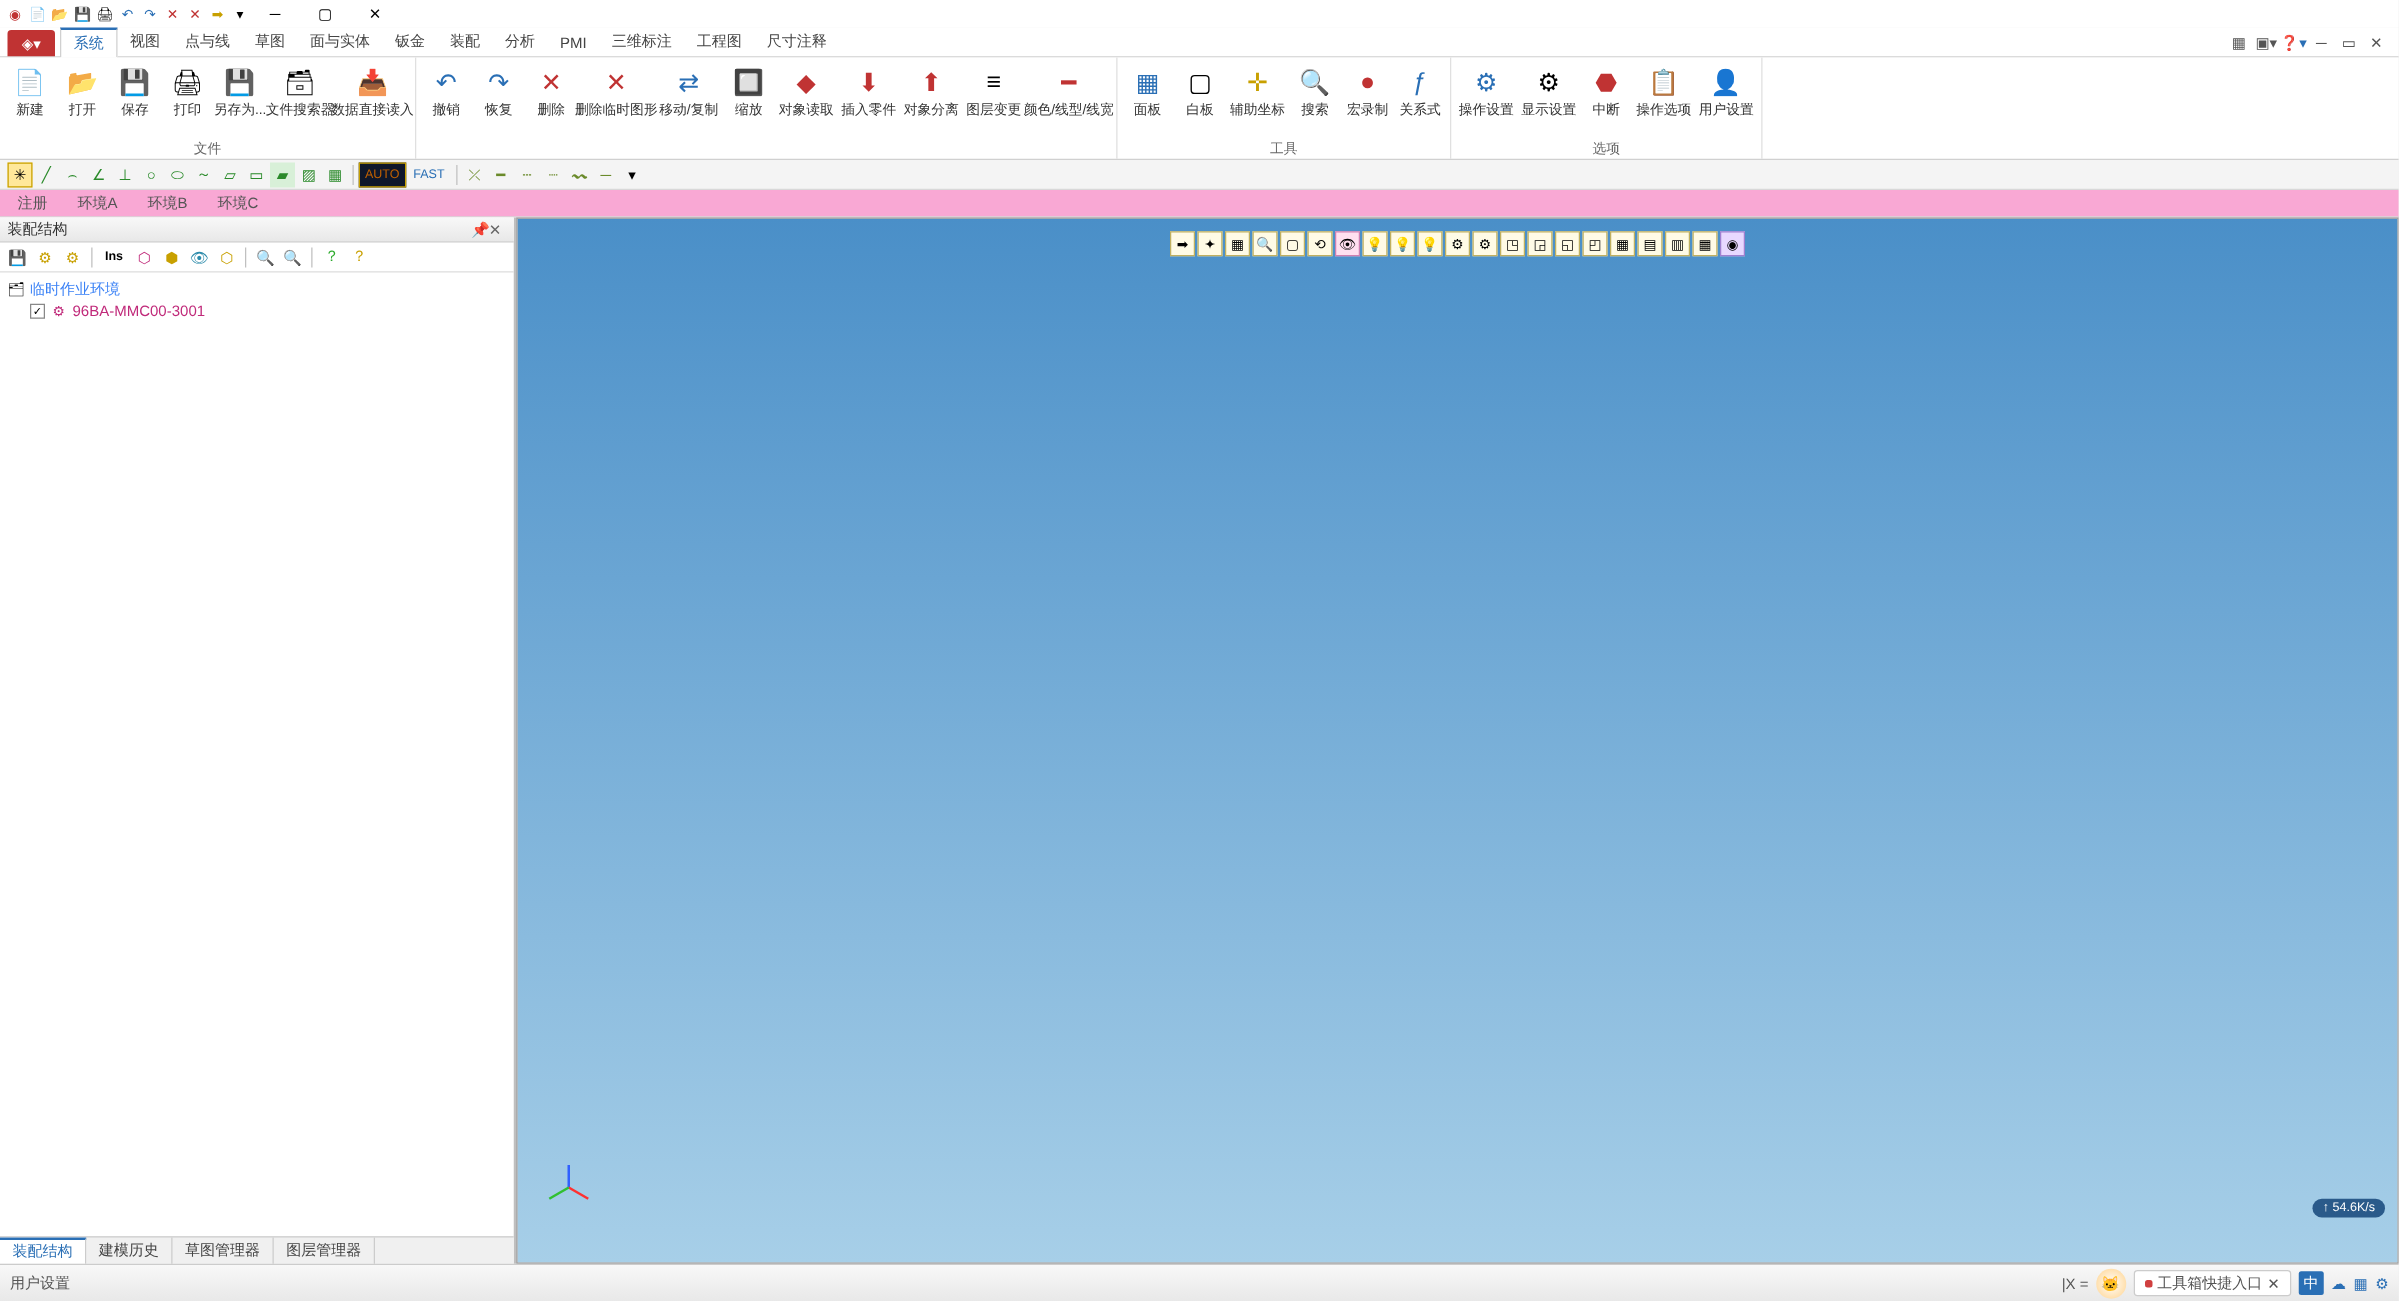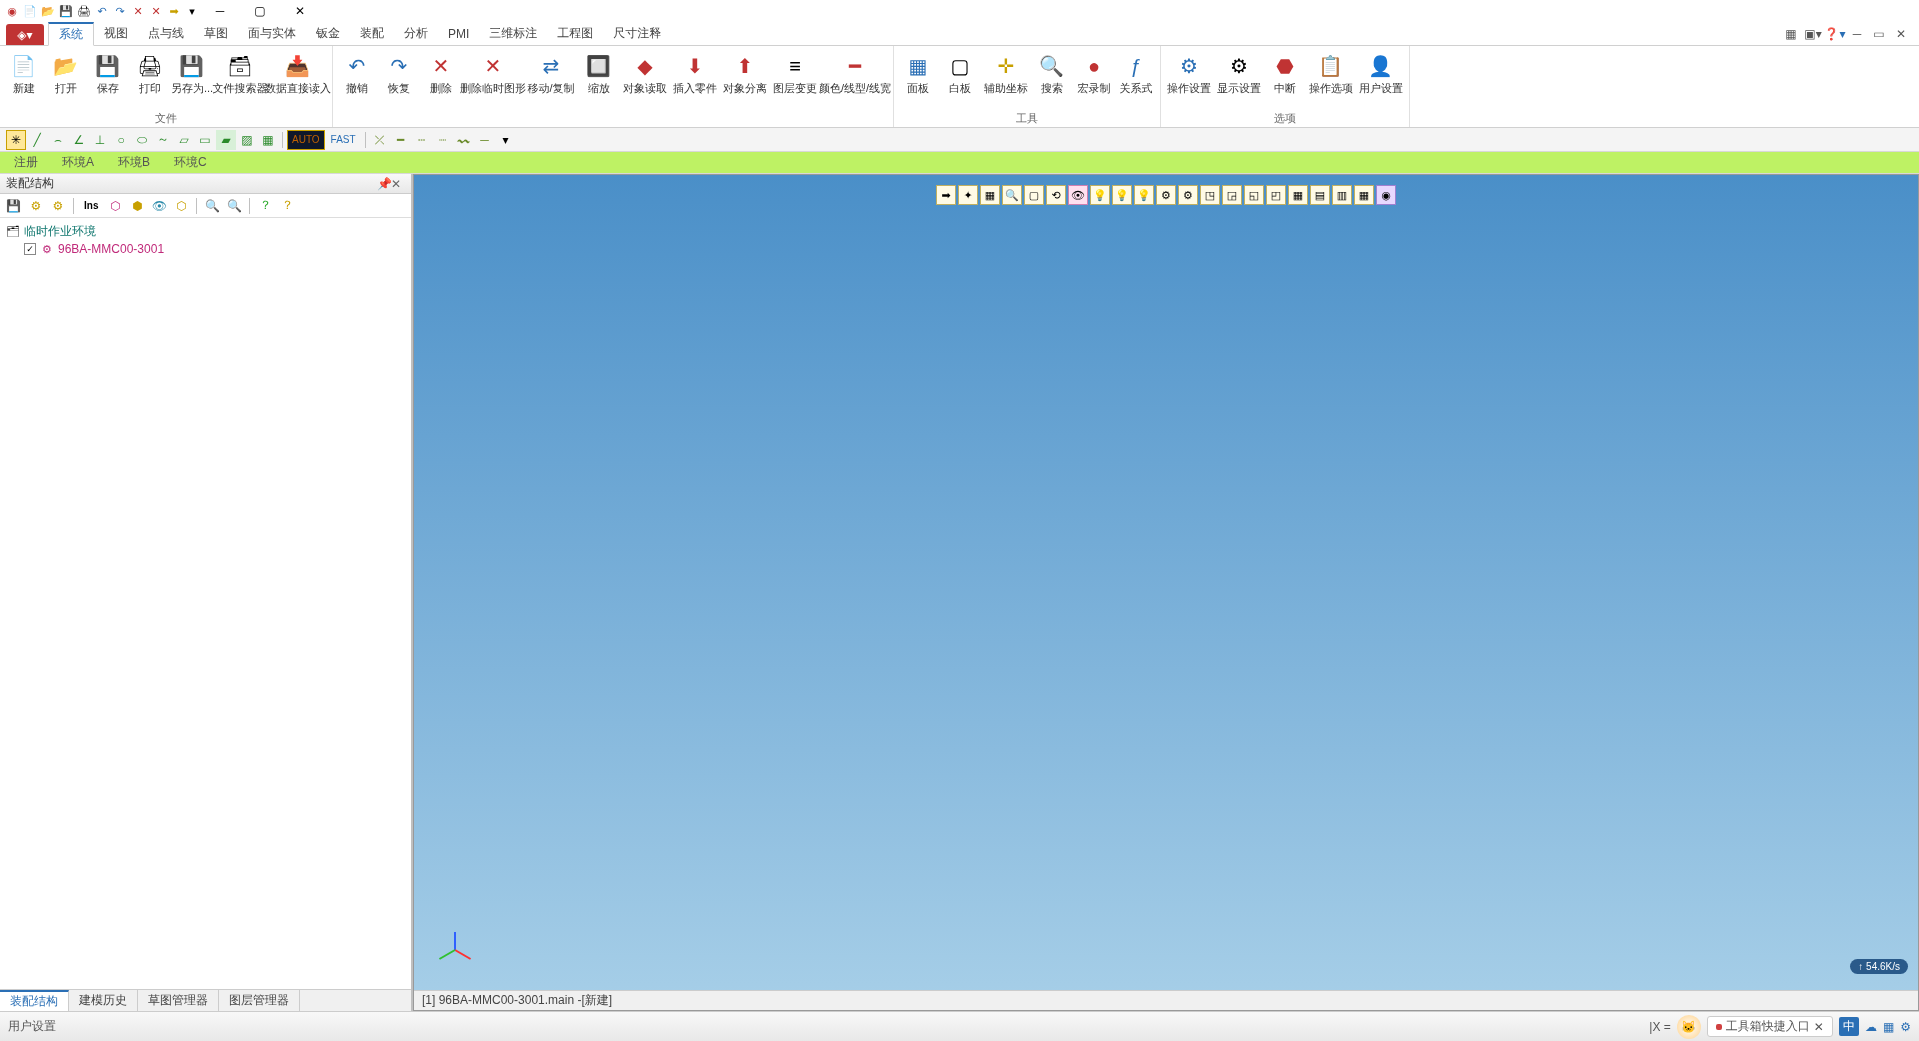--- a/index.html
+++ b/index.html
@@ -29,35 +29,35 @@
 .rbtn { display: flex; flex-direction: column; align-items: center; width: 40px; cursor: pointer; padding: 2px 0; }
 .rbtn-icon { width: 28px; height: 28px; display: flex; align-items: center; justify-content: center; font-size: 20px; margin-bottom: 2px; }
 .rbtn-label { font-size: 11px; color: #333; text-align: right; line-height: 12px; white-space: pre; }
 
 
 .toolbar-row { height: 24px; background: #f4f4f4; border-bottom: 1px solid #d8d8d8; display: flex; align-items: center; padding: 0 6px; gap: 1px; }
 .tbtn { width: 20px; height: 20px; display: inline-flex; align-items: center; justify-content: center; cursor: pointer; border: 1px solid transparent; font-size: 12px; }
 .tbtn.wide { width: auto; padding: 0 4px; font-size: 10px; }
 .tsep { width: 1px; height: 16px; background: #c0c0c0; margin: 0 3px; }
 
-.context-tabs { height: 22px; background: #bef264; border-bottom: 1px solid #d8d8d8; display: flex; align-items: center; padding: 0 6px; gap: 8px; }
+.context-tabs { height: 22px; background: #f9a8d4; border-bottom: 1px solid #d8d8d8; display: flex; align-items: center; padding: 0 6px; gap: 8px; }
 .ctab { padding: 2px 8px; color: #555; cursor: pointer; }
 
 
 .main { position: absolute; top: 174px; bottom: 30px; left: 0; right: 0; display: flex; }
 .side-panel { width: 413px; background: #fff; border-right: 2px solid #bfbfbf; display: flex; flex-direction: column; }
 .panel-header { height: 20px; background: linear-gradient(#f8f8f8,#e8e8e8); border-bottom: 1px solid #ccc; display: flex; align-items: center; padding: 0 6px; font-size: 11px; color: #333; }
 .panel-header .spacer { flex: 1; }
 .panel-header .pin { width: 14px; height: 14px; cursor: pointer; color: #666; }
 .panel-toolbar { height: 24px; border-bottom: 1px solid #ddd; display: flex; align-items: center; padding: 0 4px; gap: 2px; }
 .tree { flex: 1; padding: 4px 6px; overflow: auto; }
 .tree-row { display: flex; align-items: center; height: 18px; gap: 4px; }
 .tree-row .indent { width: 14px; }
 .tree-icon { width: 14px; height: 14px; display: inline-flex; align-items: center; justify-content: center; font-size: 11px; }
-.tree-label { color: #0f766e; }
+.tree-label { color: #3b82f6; }
 .tree-label.selected { color: #c02a7a; }
 .tree-check { width: 12px; height: 12px; border: 1px solid #888; display: inline-flex; align-items: center; justify-content: center; font-size: 9px; background: #fff; }
 
 .bottom-tabs { height: 22px; background: #f0f0f0; border-top: 1px solid #ccc; display: flex; align-items: stretch; }
 .btab { padding: 0 10px; display: flex; align-items: center; color: #444; cursor: pointer; border-right: 1px solid #ccc; }
 .btab.active { background: #fff; border-top: 2px solid #2a6fb5; color: #2a6fb5; }
 
 
 .viewport { flex: 1; position: relative; background: linear-gradient(#4a8fc8 0%, #a7cfe8 100%); border: 1px solid #999; }
 .vp-toolbar { position: absolute; top: 8px; left: 50%; transform: translateX(-50%); display: flex; gap: 2px; background: rgba(255,255,255,0.0); padding: 2px; }
@@ -375,23 +375,20 @@
       <span class="vpbtn">▤</span>
       <span class="vpbtn">▥</span>
       <span class="vpbtn">▦</span>
       <span class="vpbtn purple">◉</span>
     </div>
     <div class="triad">
       <div class="tz"></div>
         <div class="tx"></div>
         <div class="ty"></div>
     </div>
-    <div class="vp-footer">
-      <span>[1] 96BA-MMC00-3001.main -[新建]</span>
-    </div>
     <div class="speed-badge">↑ 54.6K/s</div>
   </div>
 </div>
 
 <div class="statusbar">
   <span>用户设置</span>
   <div class="right">
     <span>|X =</span>
     <span style="width:24px;height:24px;border-radius:50%;background:radial-gradient(circle,#fff,#ffd28a);display:inline-flex;align-items:center;justify-content:center">🐱</span>
     <span class="status-pill">

